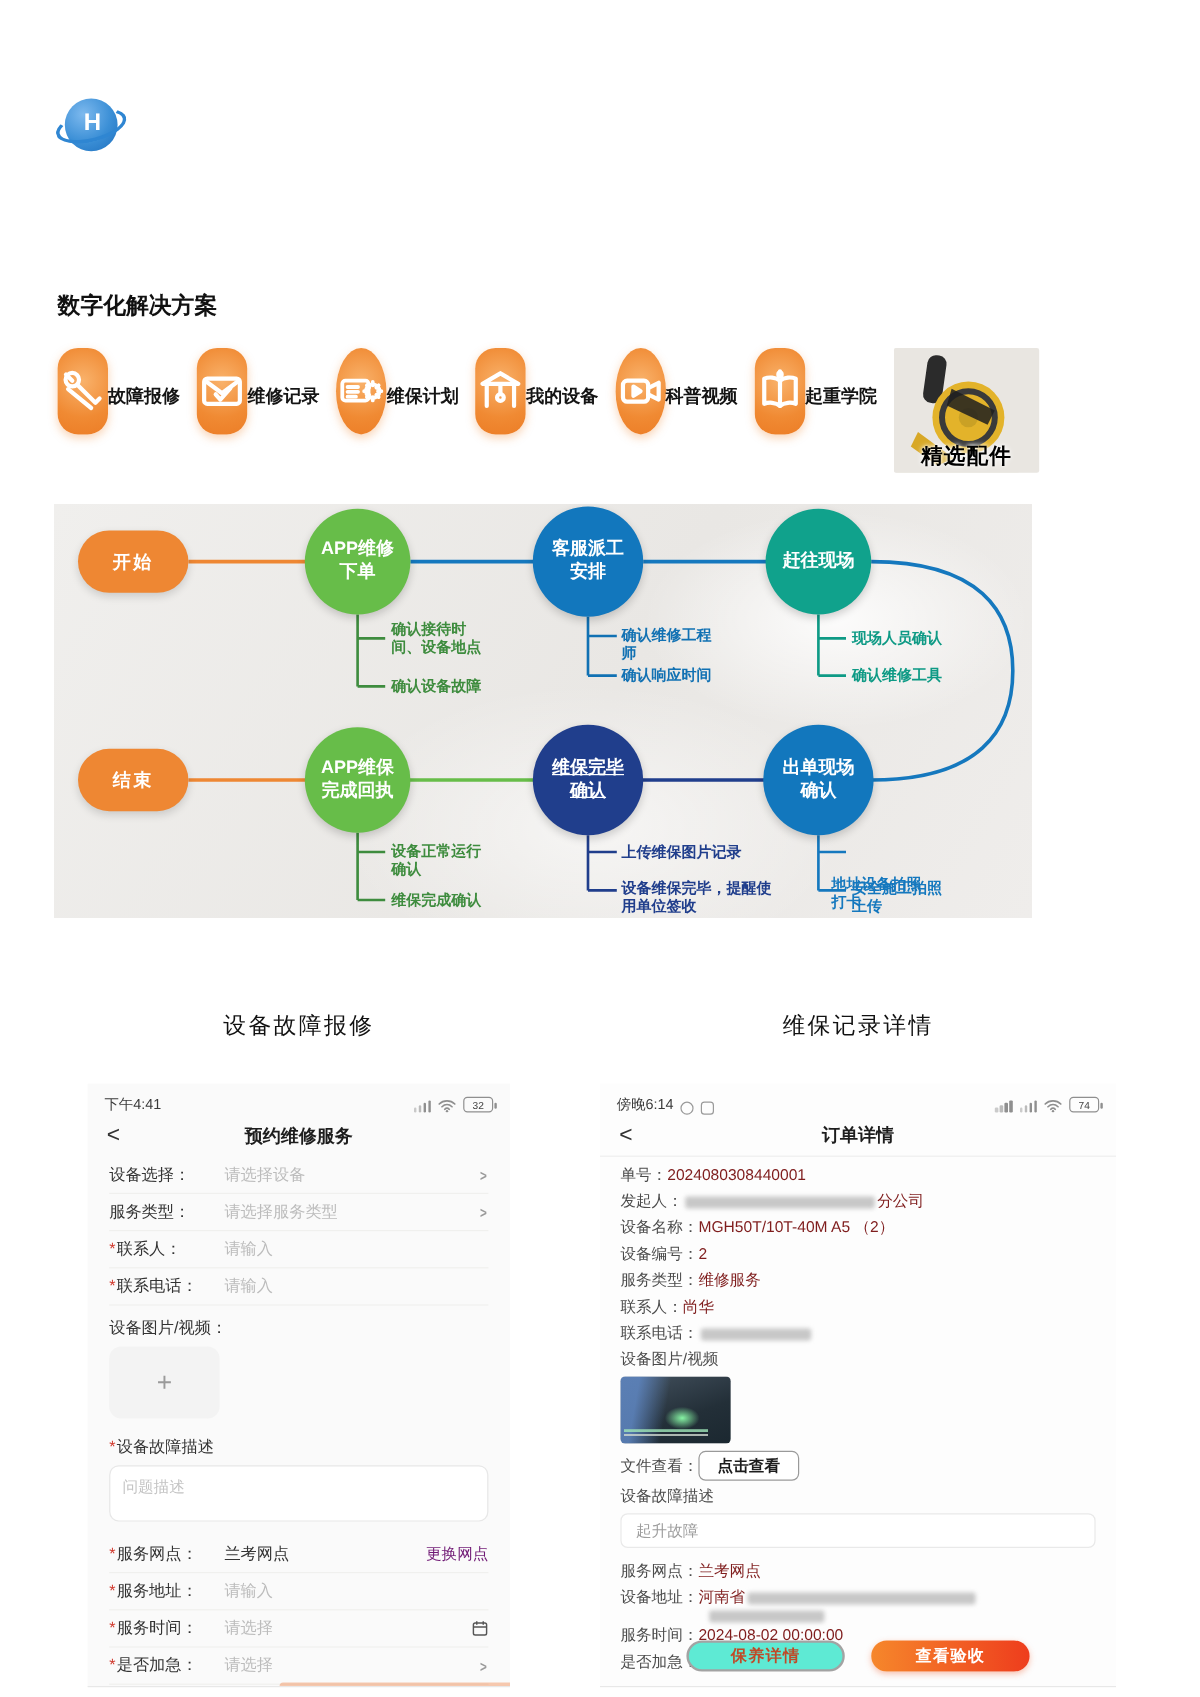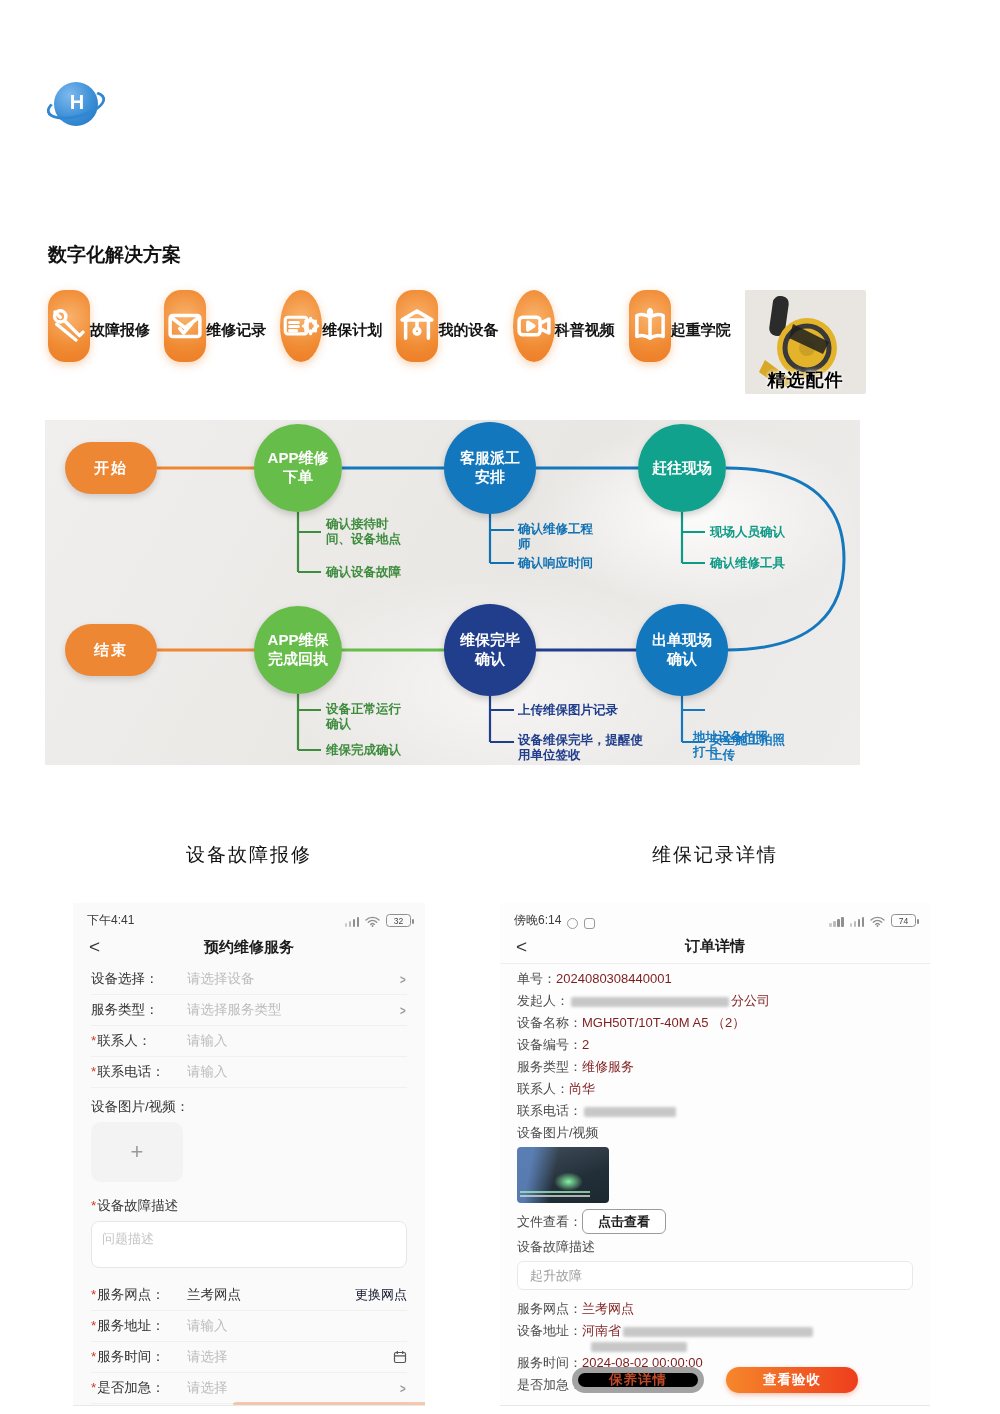--- a/index.html
+++ b/index.html
@@ -39,21 +39,21 @@
   .flow svg.wires { position:absolute; left:0; top:0; }
   .fnode { position:absolute; border-radius:50%; display:flex; align-items:center; justify-content:center;
     text-align:center; color:#fff; font-weight:bold; font-size:15px; line-height:1.25; white-space:pre-line;
     box-shadow:0 3px 7px rgba(0,0,0,.18); }
   .fpill { position:absolute; width:92px; height:52px; border-radius:26px; background:#ee8733;
     display:flex; align-items:center; justify-content:center; color:#fff; font-weight:bold; font-size:15px;
     box-shadow:0 3px 7px rgba(0,0,0,.15); letter-spacing:2px; }
   .c-green { background:#67bd49; }
   .c-blue  { background:#1277bd; }
   .c-teal  { background:#10a28c; }
-  .c-navy  { background:#203e8c; }
+  .c-navy  { background:#203e8c;text-decoration:underline; }
   .fitem { position:absolute; font-size:12.5px; font-weight:bold; line-height:15px; white-space:pre-line; }
   .t-green { color:#3e8c3e; }
   .t-blue  { color:#1171b3; }
   .t-teal  { color:#0e9a85; }
   .t-navy  { color:#203e8c; }
   .t-blue2 { color:#1578be; }
 
   
   .ph-head { position:absolute; top:842px; font-size:19px; color:#111; letter-spacing:2px; text-align:center; }
 
@@ -79,21 +79,21 @@
   .navbar .back { position:absolute; left:16px; font-size:19px; font-weight:400; color:#333; cursor:default; }
   .phone-right .navbar { border-bottom:1px solid #eeeeee; }
 
   
   .form-row { display:flex; align-items:center; height:31px; margin:0 18px; border-bottom:1px solid #f0f0ee; font-size:13.5px; }
   .star { color:#d0372b; margin-right:1px; }
   .fr-label { color:#333; width:96px; flex:none; }
   .fr-ph { color:#bcbcbc; flex:1; }
   .fr-val { color:#333; flex:1; }
   .chev { color:#9a9a9a; font-size:13px; transform:scaleX(.75); font-weight:bold; }
-  .link { color:#0f172a; font-size:13px; }
+  .link { color:#701a75; font-size:13px; }
   .media-label { margin:10px 18px 6px; font-size:13.5px; color:#333; }
   .upload { margin:0 18px; width:92px; height:60px; background:#f3f3f3; border-radius:10px;
     display:flex; align-items:center; justify-content:center; color:#9a9a9a; font-size:22px; font-weight:300; }
   .fault-label { margin:15px 18px 6px; font-size:13.5px; color:#333; }
   .ta { margin:0 18px; height:47px; border:1px solid #e7e7e7; border-radius:8px; background:#fff;
     padding:8px 10px; font-size:13px; color:#c4c4c4; }
   .cal { width:14px; height:14px; }
   .lp-btn-hint { position:absolute; left:160px; bottom:0; width:200px; height:3px; border-radius:3px 3px 0 0; background:rgba(240,125,60,.4); }
 
   
@@ -109,21 +109,21 @@
       linear-gradient(160deg,#44525f,#232f38 60%,#1b2830); }
   .thumb::after { content:""; position:absolute; left:3px; bottom:3px; width:70px; height:9px;
     background:linear-gradient(#9fe6b8 0 2px, transparent 2px 4px, #cfd8cf 4px 5.5px, transparent 5.5px); opacity:.8; }
   .file-row { display:flex; align-items:center; margin:6px 0 4px; font-size:13px; color:#4c4c4c; }
   .btn-view { border:1px solid #9a9a9a; border-radius:6px; padding:2.5px 15px; font-size:13px; font-weight:bold; color:#1d1d1d; background:#fff; }
   .rp-fault-label { font-size:13px; color:#4c4c4c; margin:4px 0 5px; }
   .rp-box { height:29px; border:1px solid #e9e9e9; border-radius:6px; background:#fff; display:flex; align-items:center;
     padding:0 12px; font-size:13px; color:#9d9d9d; margin-bottom:8px; }
   .addr2 { margin-left:72px; }
   .rp-btns { position:absolute; left:0; right:0; bottom:12px; display:flex; justify-content:center; gap:22px; }
-  .btn-outline { width:132px; height:26px; border:6px solid #a3a3a3; border-radius:14px; background:#000000;
+  .btn-outline { width:132px; height:26px; border:2px solid #a3a3a3; border-radius:14px; background:#5eead4;
     color:#bf4a28; font-size:13.5px; font-weight:600; display:flex; align-items:center; justify-content:center; letter-spacing:1px; }
   .btn-fill { width:132px; height:26px; border-radius:14px; background:linear-gradient(90deg,#f6872b,#ee3d1d);
     color:#fff; font-size:13.5px; font-weight:600; display:flex; align-items:center; justify-content:center;
     letter-spacing:1px; box-shadow:0 2px 5px rgba(238,80,30,.35); }
 </style>
 </head>
 <body>
 
 <div class="logo">
   <div class="globe"></div>

